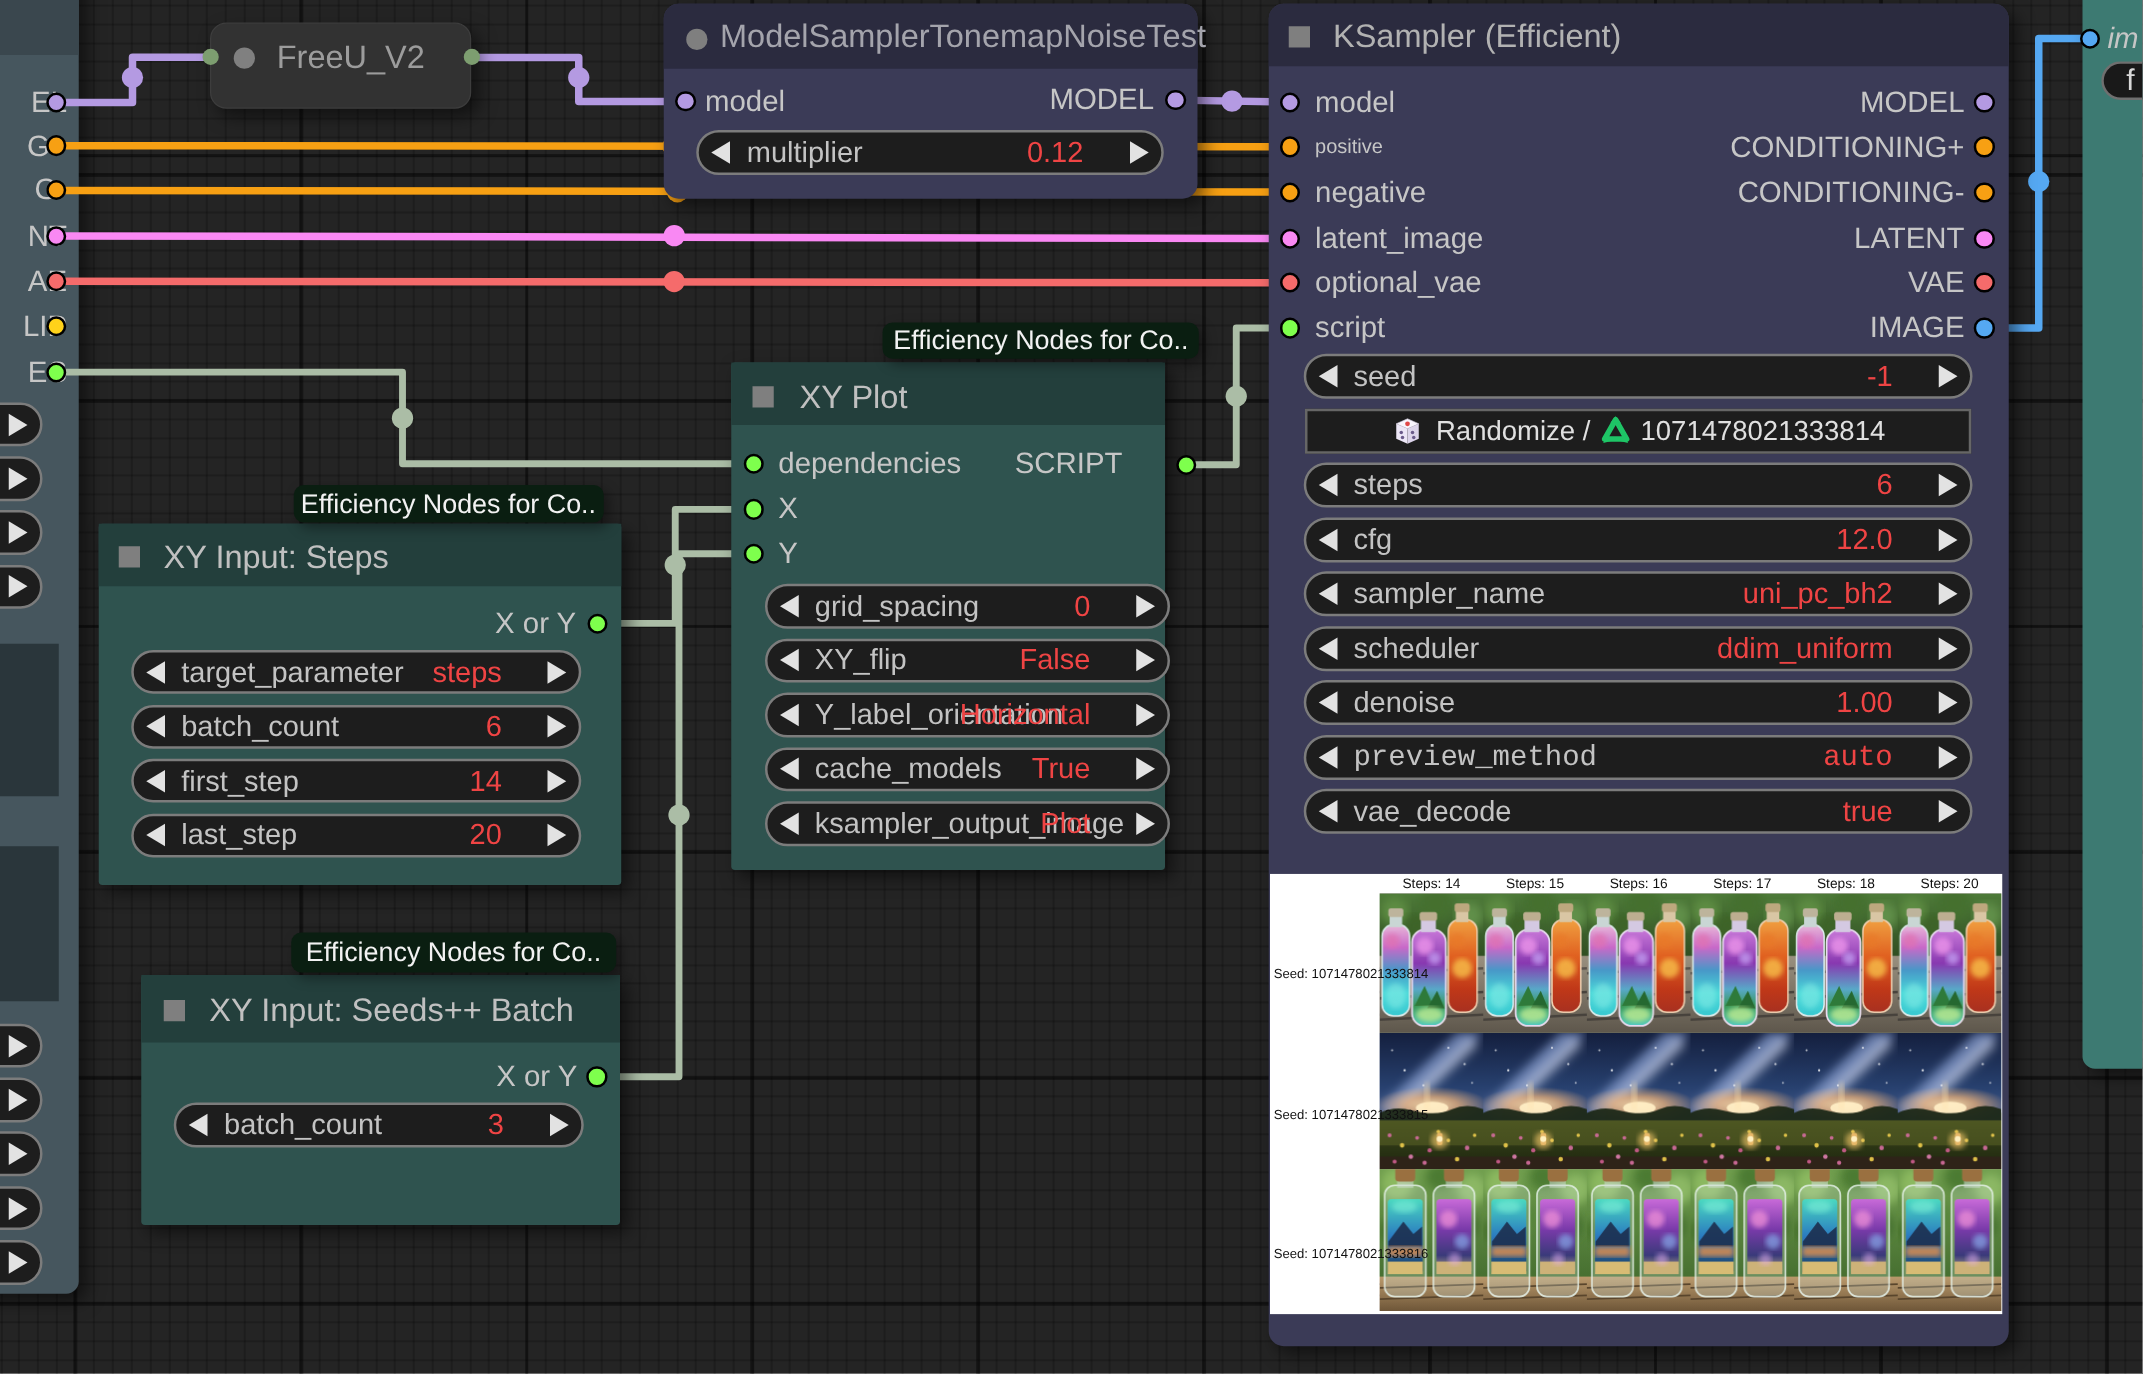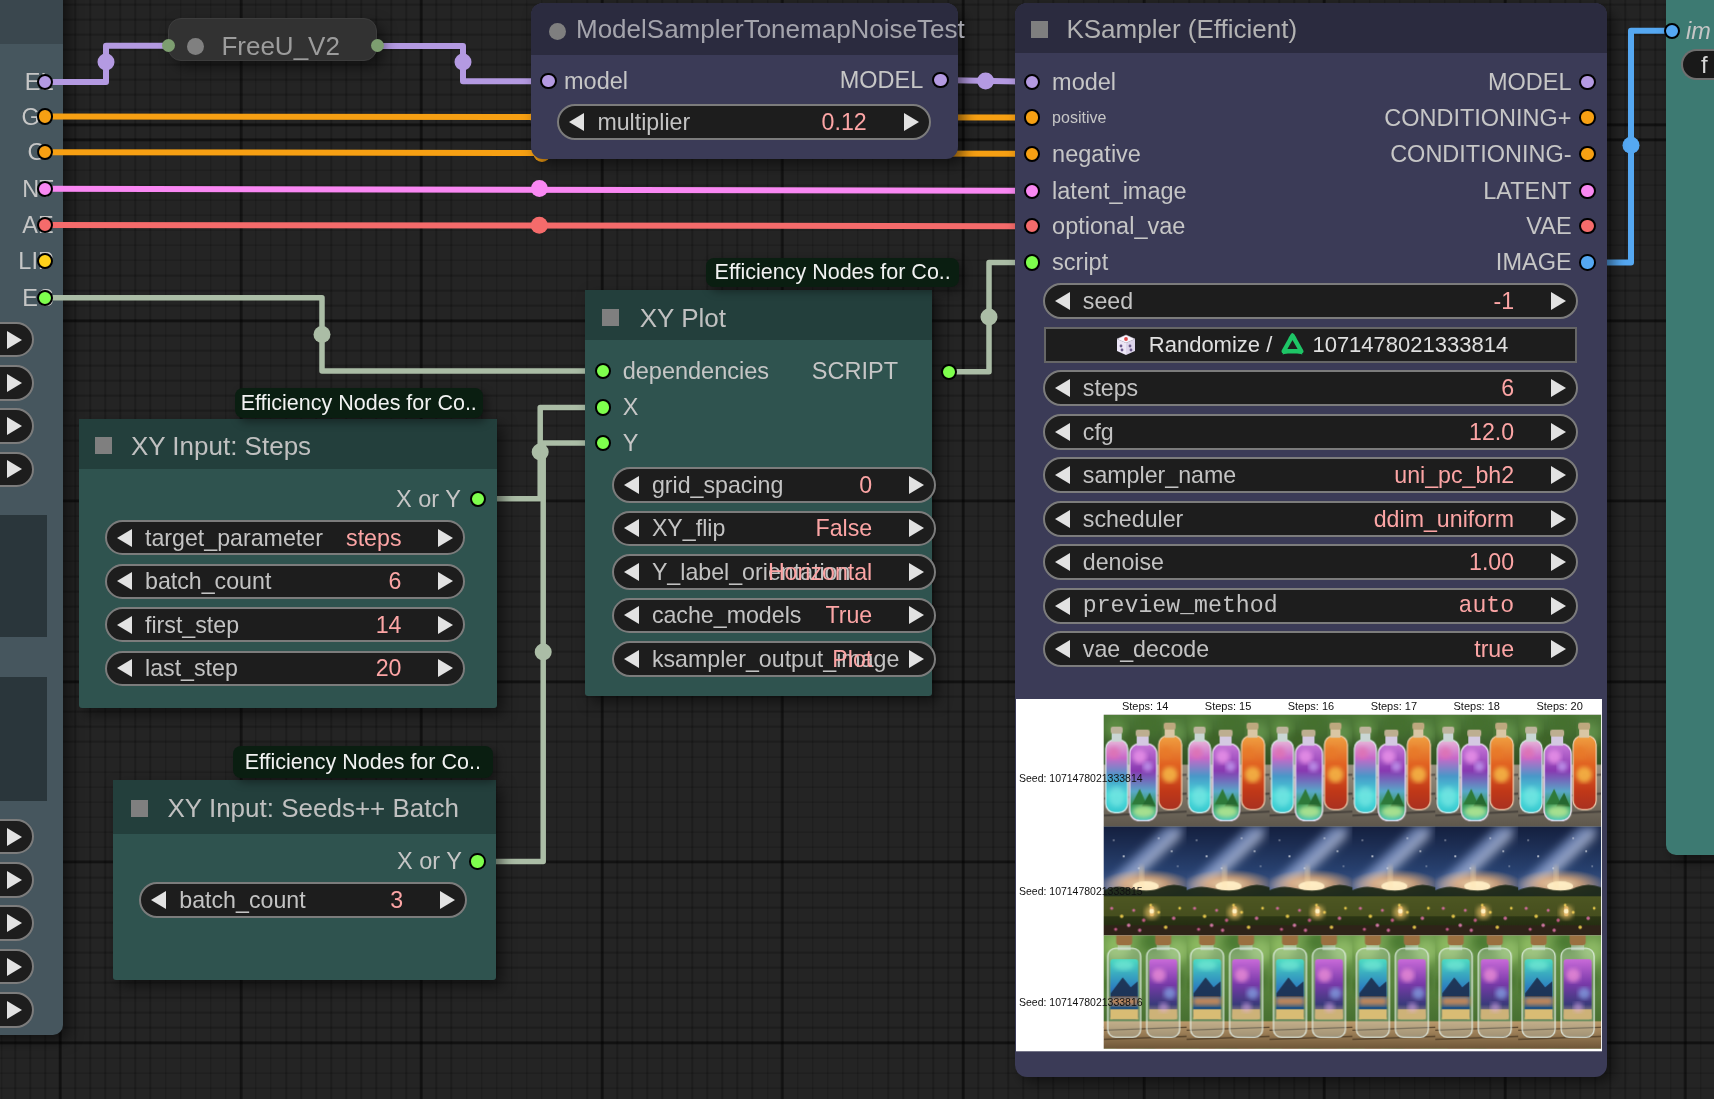--- a/index.html
+++ b/index.html
@@ -7,21 +7,21 @@
 background-image:
  repeating-linear-gradient(to right, rgba(0,0,0,.42) 0px 3px, transparent 3px 180.6px),
  repeating-linear-gradient(to bottom, rgba(0,0,0,.42) 0px 3px, transparent 3px 180.6px),
  repeating-linear-gradient(to right, rgba(0,0,0,.20) 0px 1.6px, transparent 1.6px 15.05px),
  repeating-linear-gradient(to bottom, rgba(0,0,0,.20) 0px 1.6px, transparent 1.6px 15.05px);
 background-position: 58.7px 0px, 0px 138.4px, 14.25px 0px, 0px 3.65px;
 }
 .node{position:absolute;box-shadow:6px 6px 14px rgba(0,0,0,.5);}
 .pill{position:absolute;background:#1d1d1d;border:2px solid #7c7c7c;border-radius:19px;}
 .plab{position:absolute;top:50%;transform:translateY(-50%);color:#c3c3c3;white-space:nowrap;}
-.pval{position:absolute;top:50%;transform:translateY(-50%);color:#fca5a5;white-space:nowrap;}
+.pval{position:absolute;top:50%;transform:translateY(-50%);color:#ef4444;white-space:nowrap;}
 .la{position:absolute;left:10px;top:50%;transform:translateY(-50%);width:0;height:0;
  border-top:9.5px solid transparent;border-bottom:9.5px solid transparent;border-right:15px solid #e2e2e2;}
 .ra{position:absolute;right:10px;top:50%;transform:translateY(-50%);width:0;height:0;
  border-top:9.5px solid transparent;border-bottom:9.5px solid transparent;border-left:15px solid #e2e2e2;}
 .badge{position:absolute;background:#0a1e11;border-radius:8px;color:#f2f2f2;
  font-size:21.5px;text-align:center;box-shadow:4px 4px 10px rgba(0,0,0,.4);}
 .ttl{position:absolute;white-space:nowrap;}
 .sq{position:absolute;width:17px;height:17px;background:#7f7f7f;}
 </style></head><body>
 <div id="cv">
@@ -93,21 +93,21 @@
     </div>
 <div style="position:absolute;left:-20px;top:515px;width:67px;height:122.4px;background:#2a363b;"></div>
 <div style="position:absolute;left:-20px;top:676.6px;width:67px;height:124.6px;background:#2a363b;"></div>
 <div style="position:absolute;left:37.0px;top:73.8px;width:16.4px;height:16.4px;border-radius:50%;background:#b49ae2;border:2.0px solid #000;"></div>
 <div style="position:absolute;left:37.0px;top:108.3px;width:16.4px;height:16.4px;border-radius:50%;background:#f7a013;border:2.0px solid #000;"></div>
 <div style="position:absolute;left:37.0px;top:144.10000000000002px;width:16.4px;height:16.4px;border-radius:50%;background:#f7a013;border:2.0px solid #000;"></div>
 <div style="position:absolute;left:37.0px;top:180.5px;width:16.4px;height:16.4px;border-radius:50%;background:#f988f3;border:2.0px solid #000;"></div>
 <div style="position:absolute;left:37.0px;top:216.70000000000002px;width:16.4px;height:16.4px;border-radius:50%;background:#f56b6b;border:2.0px solid #000;"></div>
 <div style="position:absolute;left:37.0px;top:253.10000000000002px;width:16.4px;height:16.4px;border-radius:50%;background:#ffd21a;border:2.0px solid #000;"></div>
 <div style="position:absolute;left:37.0px;top:289.5px;width:16.4px;height:16.4px;border-radius:50%;background:#7eff4d;border:2.0px solid #000;"></div>
-<div class="node" style="left:168.4px;top:18px;width:208.9px;height:43px;background:#323232;border:1px solid #3d3d3d;border-radius:13px;">
+<div class="node" style="left:168.4px;top:18px;width:208.9px;height:69px;background:#323232;border:1px solid #3d3d3d;border-radius:13px;">
 <div style="position:absolute;left:18px;top:19px;width:17px;height:17px;border-radius:50%;background:#808080;"></div>
 <div class="ttl" style="left:52px;top:27px;transform:translateY(-50%);font-size:26px;color:#9c9c9c;">FreeU_V2</div>
 </div>
 <div style="position:absolute;left:161.6px;top:38.9px;width:13.6px;height:13.6px;border-radius:50%;background:#7d9e70;"></div>
 <div style="position:absolute;left:370.5px;top:38.9px;width:13.6px;height:13.6px;border-radius:50%;background:#7d9e70;"></div>
 <div class="node" style="left:531px;top:3px;width:426.8px;height:155.5px;background:#3b3b57;border-radius:12px;">
 <div style="position:absolute;left:0;top:0;width:100%;height:51.6px;background:#2b2b3f;border-radius:12px 12px 0 0;"></div>
 <div style="position:absolute;left:18px;top:20px;width:17px;height:17px;border-radius:50%;background:#7f7f7f;"></div>
 <div class="ttl" style="left:45px;top:26px;transform:translateY(-50%);font-size:26px;color:#a4a4ac;">ModelSamplerTonemapNoiseTest</div>
 <div style="position:absolute;left:33px;top:78.2px;transform:translateY(-50%);font-size:23.5px;color:#c6c6c6;white-space:nowrap;">model</div>

